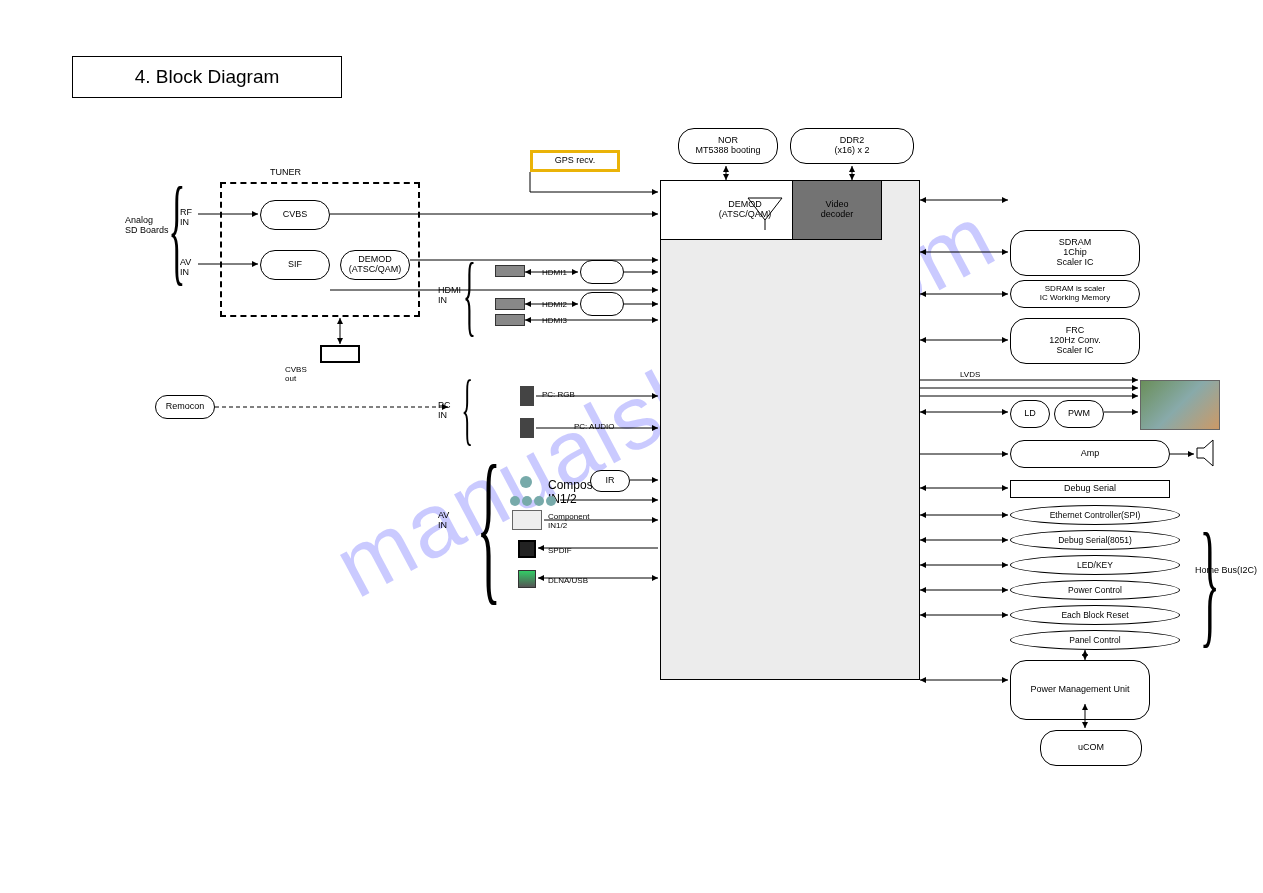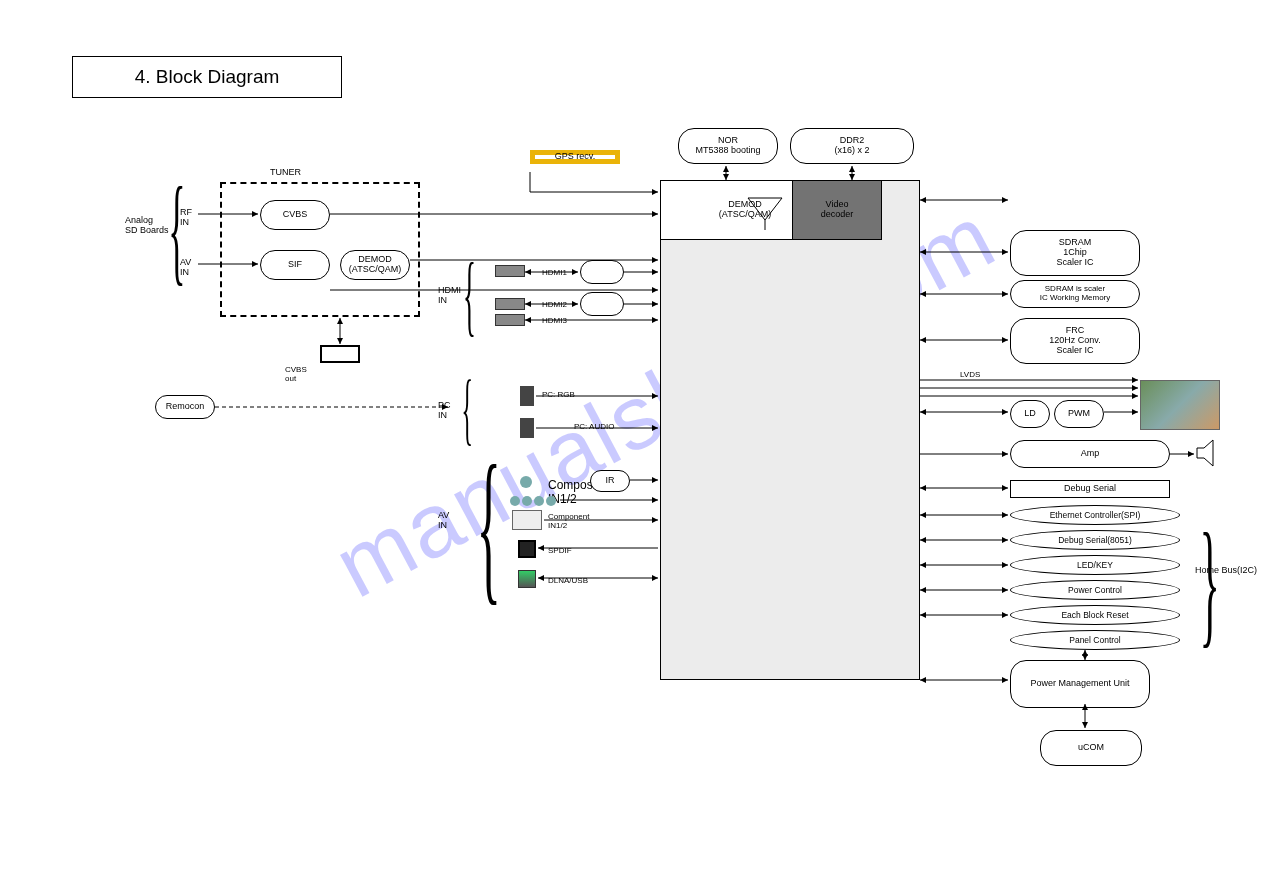--- a/index.html
+++ b/index.html
@@ -78,21 +78,21 @@
 
   <div class="label" style="left:548px;top:512px;font-size:8px">Component<br>IN1/2</div>
   <div class="icon-slot" style="left:512px;top:510px;width:30px;height:20px;background:#eee;border:1px solid #666"></div>
 
   <div class="label" style="left:548px;top:546px;font-size:8px">SPDIF</div>
   <div class="icon-slot" style="left:518px;top:540px;width:18px;height:18px;background:#222;border:2px solid #000"></div>
 
   <div class="label" style="left:548px;top:576px;font-size:8px">DLNA/USB</div>
   <div class="icon-slot" style="left:518px;top:570px;width:18px;height:18px;background:linear-gradient(#3c6,#555);border:1px solid #333"></div>
 
-  <div class="box" style="left:530px;top:150px;width:90px;height:14px;border:5px solid #eab308">GPS recv.</div>
+  <div class="box" style="left:530px;top:150px;width:90px;height:22px;border:3px solid #eab308">GPS recv.</div>
 
   <div class="box grey" style="left:660px;top:180px;width:260px;height:500px;align-items:flex-start;padding:0">
     <div class="label" style="position:relative;font-size:14px;margin:30px auto 0">LD2(MT5388)</div>
   </div>
   <div class="box" style="left:660px;top:180px;width:170px;height:60px;background:#fff;border-right:1px solid #000;border-bottom:1px solid #000">
     <span>DEMOD<br>(ATSC/QAM)</span>
   </div>
   <div class="box" style="left:792px;top:180px;width:90px;height:60px;background:#737373">
     <span>Video<br>decoder</span>
   </div>
@@ -125,21 +125,21 @@
   <div class="ellipse" style="left:1010px;top:505px;width:170px;height:20px">Ethernet Controller(SPI)</div>
   <div class="ellipse" style="left:1010px;top:530px;width:170px;height:20px">Debug Serial(8051)</div>
   <div class="ellipse" style="left:1010px;top:555px;width:170px;height:20px">LED/KEY</div>
   <div class="ellipse" style="left:1010px;top:580px;width:170px;height:20px">Power Control</div>
   <div class="ellipse" style="left:1010px;top:605px;width:170px;height:20px">Each Block Reset</div>
   <div class="ellipse" style="left:1010px;top:630px;width:170px;height:20px">Panel Control</div>
 
   <div class="brace" style="left:1176px;top:512px;font-size:140px;transform:scaleX(-0.3)">{</div>
   <div class="label" style="left:1195px;top:565px">Home Bus(I2C)</div>
 
-  <div class="box rbox" style="left:1010px;top:660px;width:140px;height:48px">Power Management Unit</div>
+  <div class="box rbox" style="left:1010px;top:660px;width:140px;height:60px">Power Management Unit</div>
 
   <div class="box rbox" style="left:1040px;top:730px;width:102px;height:36px">uCOM</div>
 
   <svg class="arr" style="left:0;top:0" width="1263" height="893">
     <defs>
       <marker id="ah" markerWidth="8" markerHeight="8" refX="6" refY="3" orient="auto">
         <path d="M0,0 L6,3 L0,6 Z" fill="#000"></path>
       </marker>
       <marker id="ahb" markerWidth="8" markerHeight="8" refX="0" refY="3" orient="auto">
         <path d="M6,0 L0,3 L6,6 Z" fill="#000"></path>

